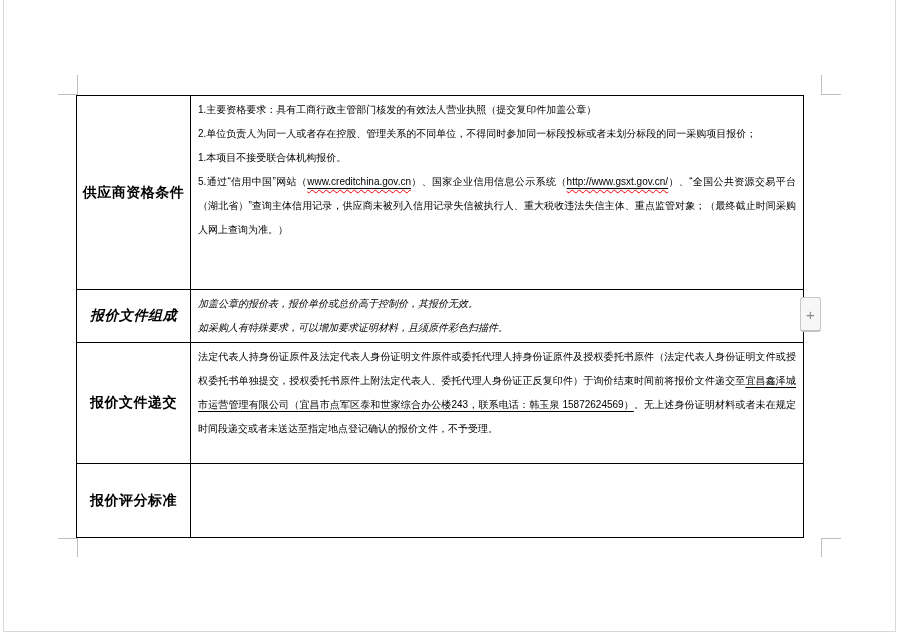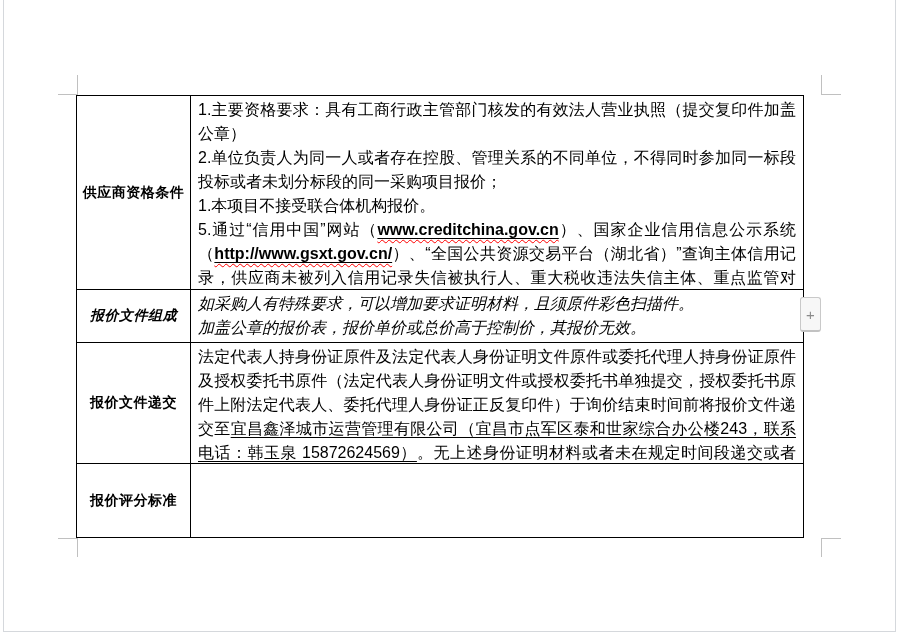--- a/index.html
+++ b/index.html
@@ -17,25 +17,25 @@
     box-sizing:border-box;background:#fff;}
   .t-row{display:flex;border-bottom:1px solid #000;box-sizing:border-box;}
   .t-row:last-child{border-bottom:none;}
   .t-row:nth-child(1){height:194px;}
   .t-row:nth-child(2){height:53px;font-style:italic;}
   .t-row:nth-child(3){height:121px;}
   .t-row:nth-child(4){height:73px;}
   .t-label{width:114px;border-right:1px solid #000000;box-sizing:border-box;
     display:flex;align-items:center;justify-content:center;text-align:center;
     font-weight:bold;font-size:14px;letter-spacing:0.5px;}
-  .t-content{flex:1;padding:2px 7px 0 7px;font-size:16px;line-height:24px;
+  .t-content{flex:1;padding:2px 7px 0 7px;font-size:10px;line-height:24px;
     text-align:justify;text-justify:inter-character;overflow:hidden;}
   .t-content p{margin:0;}
   .seg-underline{text-decoration:underline;text-underline-offset:3px;text-decoration-thickness:1px;}
-  .wavy{text-decoration:underline wavy #ff0000 1px;text-underline-offset:4px;text-decoration-skip-ink:none;font-weight:bold;}
+  .wavy{text-decoration:underline wavy #ff0000 1px;text-underline-offset:4px;text-decoration-skip-ink:none;}
   
   .plus-btn{position:absolute;left:800px;top:297px;width:21px;height:35px;
     border:1px solid #c9c9c9;border-bottom:2px solid #c2c2c2;border-radius:3px;
     background:#f7f7f7;color:#8a8a8a;font-size:15px;line-height:1;
     display:flex;align-items:center;justify-content:center;cursor:pointer;
     box-sizing:border-box;padding:0;font-family:"Liberation Sans",sans-serif;}
 </style>
 </head>
 <body>
 
@@ -60,22 +60,22 @@
         <div class="t-content">
           <p><span>1.主要资格要求：具有工商行政主管部门核发的有效法人营业执照（提交复印件加盖公章）</span></p>
           <p><span>2.单位负责人为同一人或者存在控股、管理关系的不同单位，不得同时参加同一标段投标或者未划分标段的同一采购项目报价；</span></p>
           <p><span>1.本项目不接受联合体机构报价。</span></p>
           <p><span>5.通过“信用中国”网站（</span><span class="seg-underline"><span class="wavy">www.creditchina.gov.cn</span></span><span>）、国家企业信用信息公示系统（</span><span class="seg-underline"><span class="wavy">http://www.gsxt.gov.cn/</span></span><span>）、“全国公共资源交易平台（湖北省）”查询主体信用记录，供应商未被列入信用记录失信被执行人、重大税收违法失信主体、重点监管对象；（最终截止时间采购人网上查询为准。）</span></p>
         </div>
       </div>
       <div class="t-row">
         <div class="t-label">报价文件组成</div>
         <div class="t-content">
+          <p><span>加盖公章的报价表，报价单价或总价高于控制价，其报价无效。</span></p>
           <p><span>如采购人有特殊要求，可以增加要求证明材料，且须原件彩色扫描件。</span></p>
-          <p><span>加盖公章的报价表，报价单价或总价高于控制价，其报价无效。</span></p>
         </div>
       </div>
       <div class="t-row">
         <div class="t-label">报价文件递交</div>
         <div class="t-content">
           <p><span>法定代表人持身份证原件及法定代表人身份证明文件原件或委托代理人持身份证原件及授权委托书原件（法定代表人身份证明文件或授权委托书单独提交，授权委托书原件上附法定代表人、委托代理人身份证正反复印件）于询价结束时间前将报价文件递交至</span><span class="seg-underline">宜昌鑫泽城市运营管理有限公司（宜昌市点军区泰和世家综合办公楼243，联系电话：韩玉泉 15872624569）</span><span>。无上述身份证明材料或者未在规定时间段递交或者未送达至指定地点登记确认的报价文件，不予受理。</span></p>
         </div>
       </div>
       <div class="t-row">
         <div class="t-label">报价评分标准</div>

